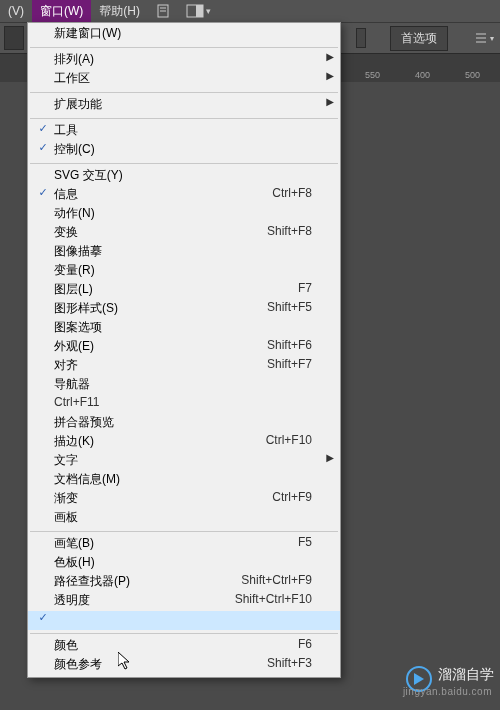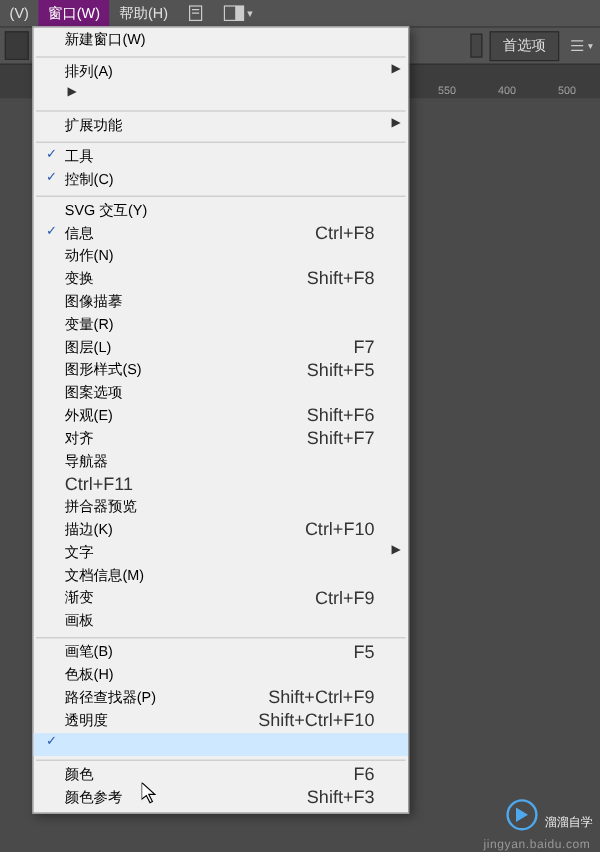--- a/index.html
+++ b/index.html
@@ -48,21 +48,21 @@
       width: 20px;
       height: 24px;
       background: #3a3a3a;
       border: 1px solid #2a2a2a;
       margin-right: 4px;
     }
     .toolbar-right {
       margin-left: auto;
       display: flex;
       align-items: center;
-      gap: 6px;
+      gap: 24px;
     }
     .pref-btn {
       border: 1px solid #2a2a2a;
       background: #454545;
       padding: 3px 10px;
       color: #ddd;
       font-size: 12px;
     }
     .small-icon {
       width: 24px;
@@ -122,21 +122,21 @@
       justify-content: center;
       color: #2a5db0;
       font-size: 11px;
     }
     .label-col {
       flex: 1;
       white-space: nowrap;
     }
     .shortcut-col {
       color: #333;
-      font-size: 15px;
+      font-size: 12px;
       padding-right: 12px;
     }
     .arrow-col {
       width: 10px;
       color: #333;
       font-size: 10px;
       text-align: right;
     }
     .sep {
       height: 1px;
@@ -145,40 +145,40 @@
     }
     .cursor {
       position: absolute;
       pointer-events: none;
     }
     .watermark {
       position: absolute;
       right: 6px;
       bottom: 18px;
       display: flex;
-      align-items: flex-end;
+      align-items: flex-start;
       gap: 6px;
       color: #fff;
-      font-size: 10px;
+      font-size: 14px;
       opacity: 0.9;
     }
     .watermark-icon {
       width: 26px;
       height: 26px;
       border: 2px solid #4fb3ff;
       border-radius: 50%;
       display: flex;
       align-items: center;
       justify-content: center;
       color: #4fb3ff;
     }
     .watermark-sub {
       position: absolute;
       right: 8px;
-      bottom: 0;
+      bottom: 13px;
       color: #999;
       font-size: 10px;
       letter-spacing: 0.5px;
     }
   </style>
 </head>
 <body>
 
 <div class="menubar">
   <div class="menubar-item">(V)</div>
@@ -231,20 +231,21 @@
       <span class="arrow-col"></span>
     </div>
   <div class="sep"></div>
   <div class="menu-row">
       <span class="check-col"></span>
       <span class="label-col">排列(A)</span>
       <span class="arrow-col">▶</span>
     </div>
   <div class="menu-row">
       <span class="check-col"></span>
+      <span class="label-col">工作区</span>
       <span class="arrow-col">▶</span>
     </div>
   <div class="sep"></div>
   <div class="menu-row">
       <span class="check-col"></span>
       <span class="label-col">扩展功能</span>
       <span class="arrow-col">▶</span>
     </div>
   <div class="sep"></div>
   <div class="menu-row">

